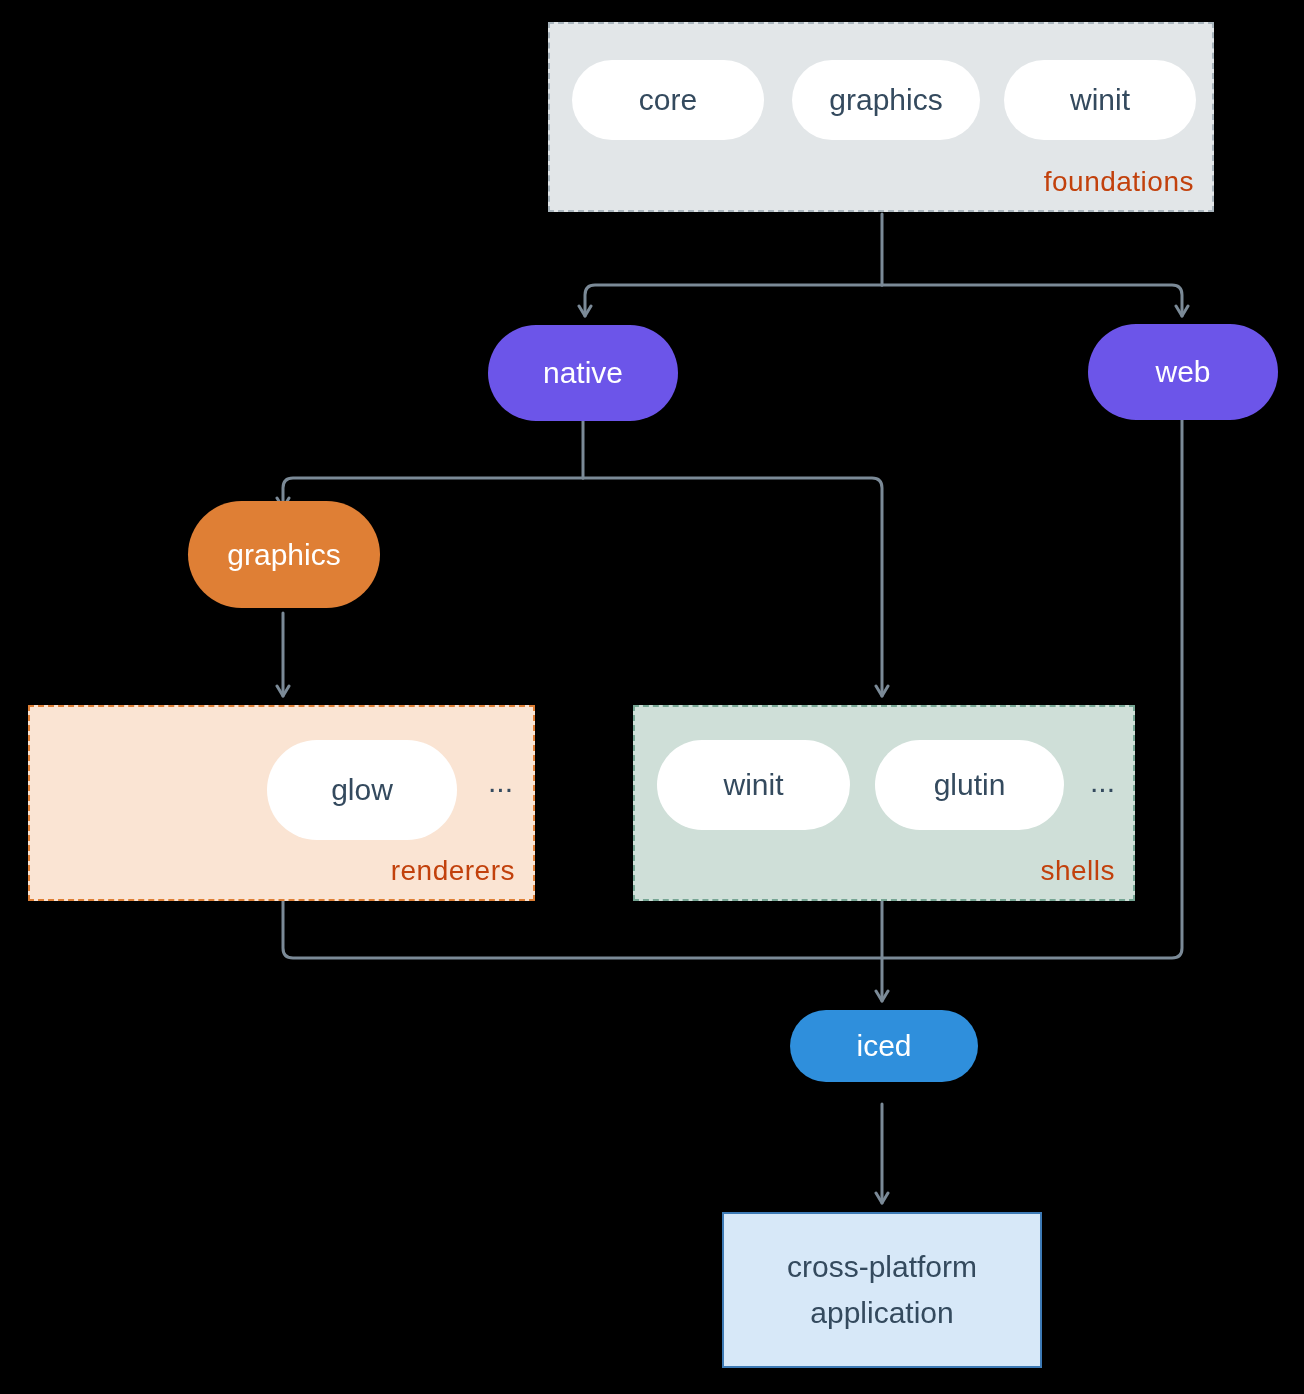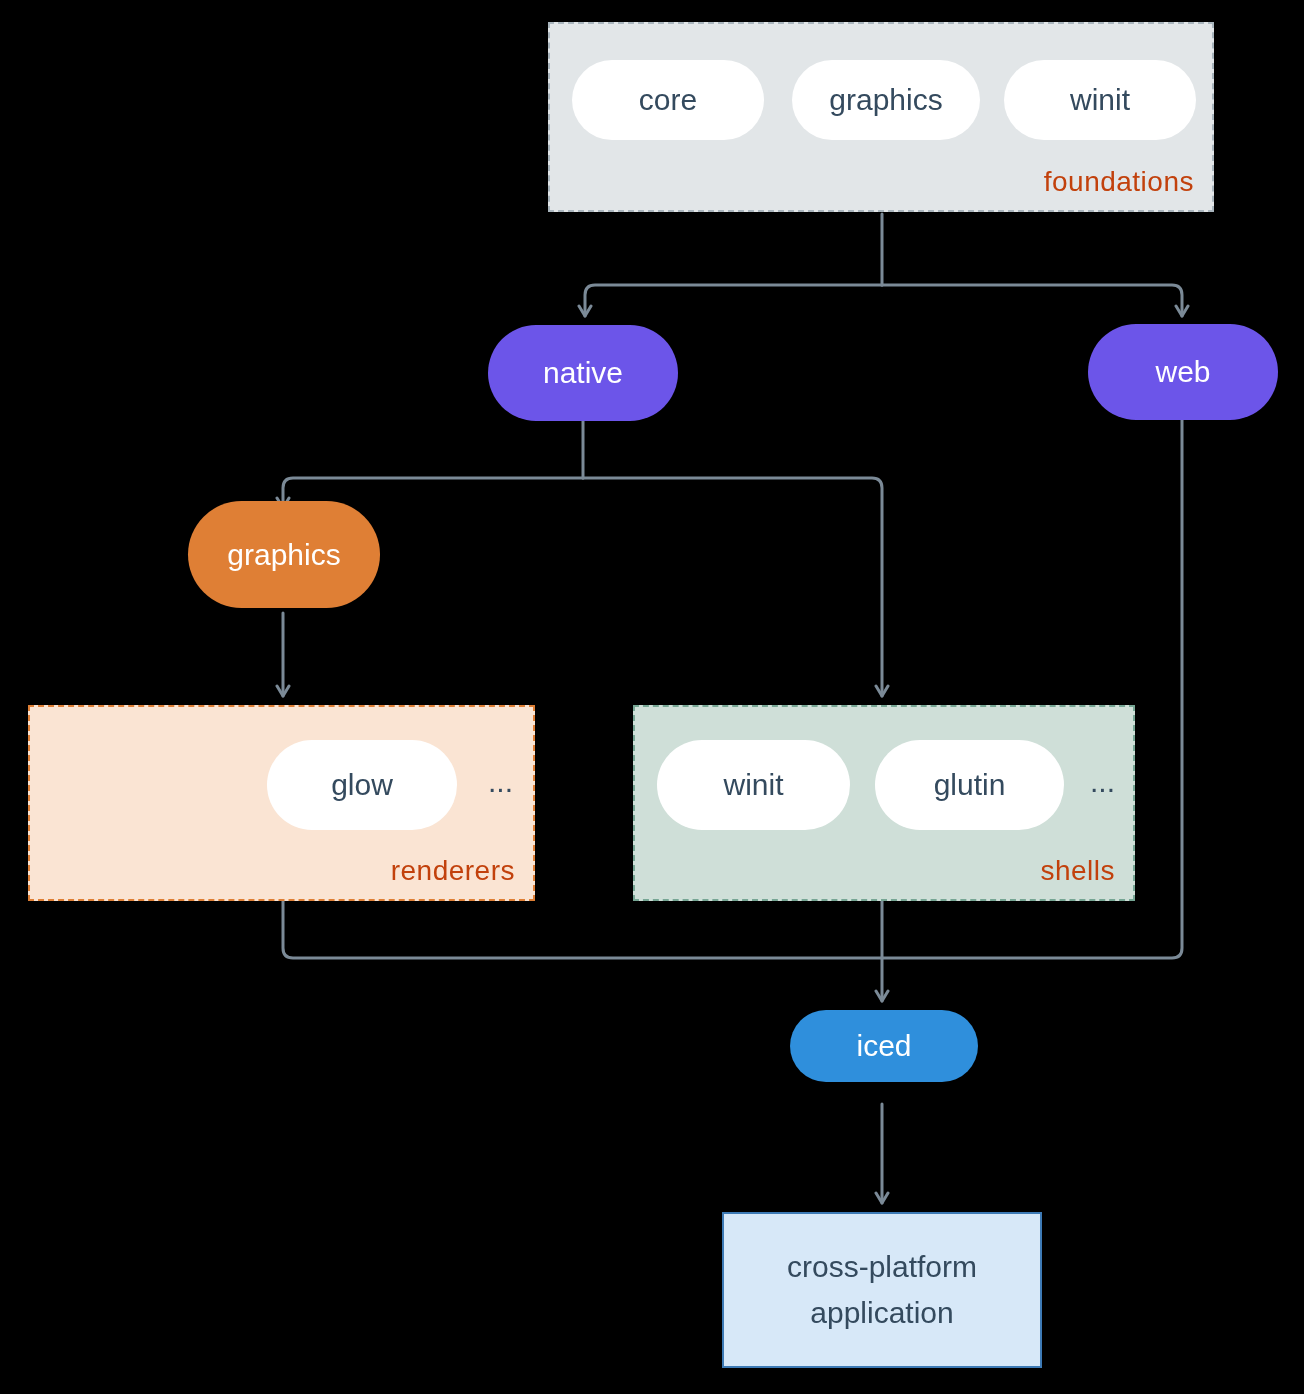--- a/index.html
+++ b/index.html
@@ -143,21 +143,21 @@
 
   <div class="pill pill-purple node-web">
     <span>web</span>
   </div>
 
   <div class="pill pill-orange node-graphics">
     <span>graphics</span>
   </div>
 
   <div class="group group-renderers">
-    <div class="pill pill-white" style="left:237px; top:33px; width:190px; height:90px;">
+    <div class="pill pill-white" style="left:237px; top:33px; width:190px; height:100px;">
       <span>glow</span>
     </div>
     <div class="more-dots" style="right:20px; top:58px;">...</div>
     <div class="group-label">renderers</div>
   </div>
 
   <div class="group group-shells">
     <div class="pill pill-white" style="left:22px; top:33px; width:193px; height:90px;">
       <span>winit</span>
     </div>

